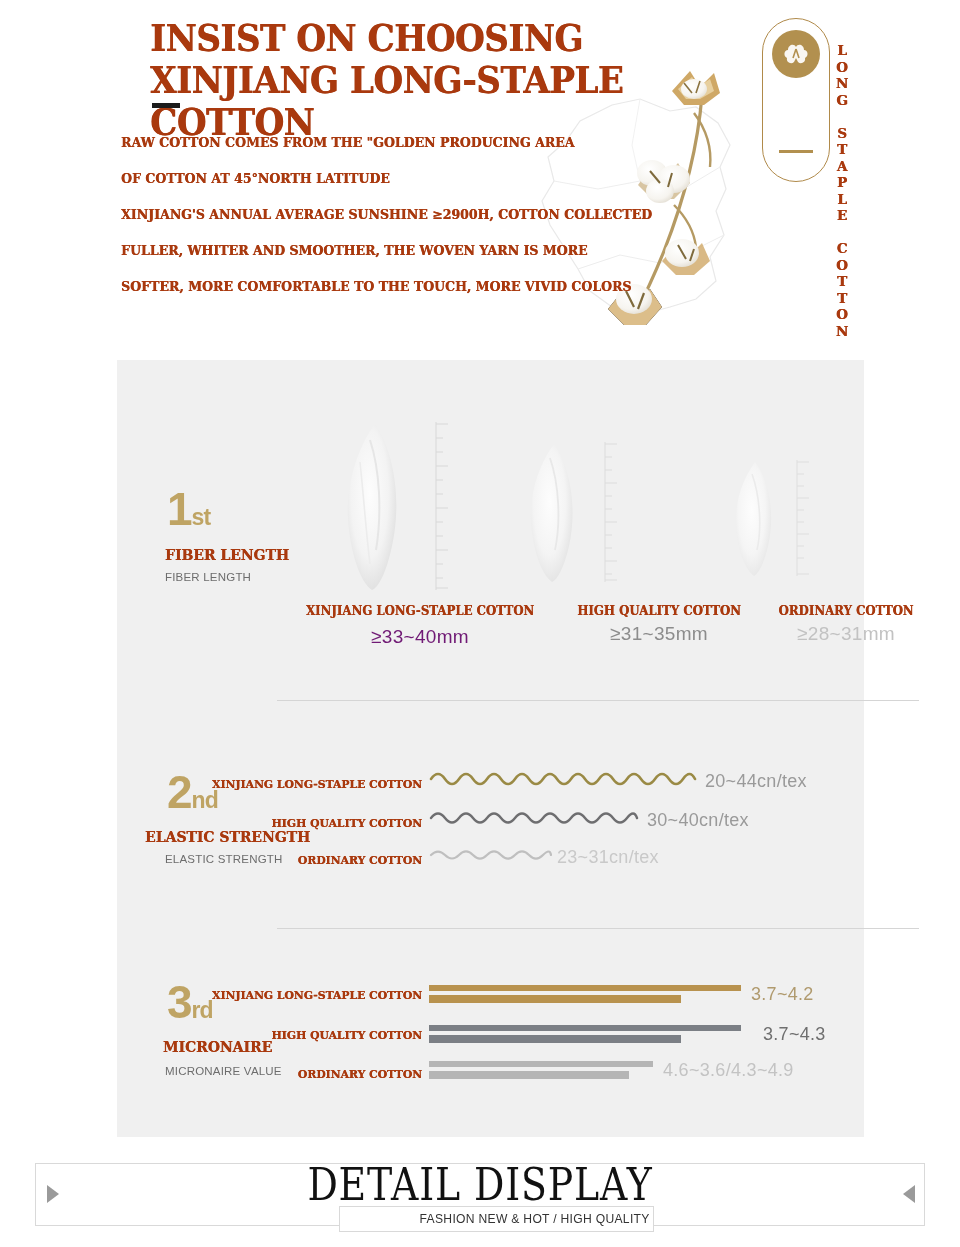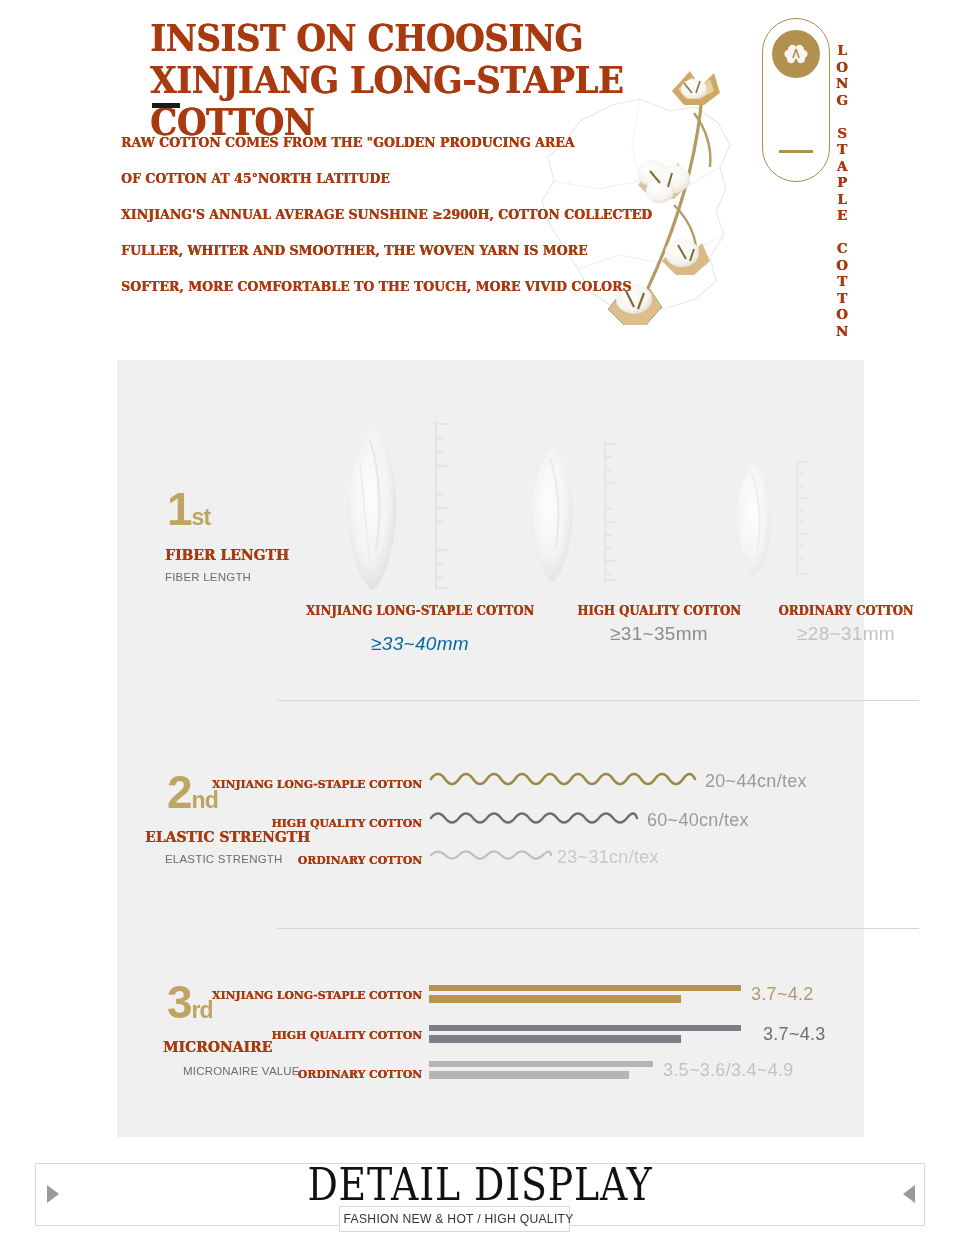--- a/index.html
+++ b/index.html
@@ -140,23 +140,23 @@
     border:1px solid #d9d9d9;background:#fff;box-sizing:border-box;
   }
   .footer-title{
     position:absolute;left:0;top:1160px;width:960px;text-align:center;
     font-family:"DejaVu Serif", serif;font-weight:400;
     font-size:44px;line-height:50px;color:#111;
     letter-spacing:1px;
     transform:scaleX(0.86);
   }
   .footer-subbox{
-    position:absolute;left:339px;top:1206px;width:231px;height:26px;
+    position:absolute;left:339px;top:1206px;width:315px;height:26px;
     border:1px solid #d9d9d9;background:#fff;box-sizing:border-box;
-    display:flex;align-items:center;justify-content:flex-start;
+    display:flex;align-items:center;justify-content:flex-end;
   }
   .footer-sub{
     font-size:12.5px;color:#333;letter-spacing:0.3px;white-space:nowrap;
     transform:scaleX(0.97);
   }
   .arrow{position:absolute;width:0;height:0;}
   .arrow-r{
     left:47px;top:1185px;
     border-top:9px solid transparent;border-bottom:9px solid transparent;
     border-left:12px solid #9a9a9a;
@@ -359,21 +359,21 @@
               <line x1="1" y1="62" x2="8" y2="62"></line>
             <line x1="1" y1="74" x2="13" y2="74"></line>
               <line x1="1" y1="86" x2="8" y2="86"></line>
             <line x1="1" y1="98" x2="8" y2="98"></line>
               <line x1="1" y1="114" x2="13" y2="114"></line>
           </g>
         </svg>
       </div>
 
       <div class="col-head" style="left:128px;top:243px;width:350px;">XINJIANG LONG-STAPLE COTTON</div>
-      <div class="col-val" style="left:128px;top:273px;width:350px;color:#0369a1;font-style:italic;">≥33~40mm</div>
+      <div class="col-val" style="left:128px;top:266px;width:350px;color:#701a75;">≥33~40mm</div>
 
       <div class="col-head" style="left:377px;top:243px;width:330px;">HIGH QUALITY COTTON</div>
       <div class="col-val" style="left:377px;top:263px;width:330px;color:#8c8c8c;">≥31~35mm</div>
 
       <div class="col-head" style="left:568px;top:243px;width:322px;">ORDINARY COTTON</div>
       <div class="col-val" style="left:568px;top:263px;width:322px;color:#c2c2c2;">≥28~31mm</div>
     </div>
 
     <div class="divider" style="top:340px;"></div>
 
@@ -393,60 +393,60 @@
       </div>
       <div class="row-val" style="left:588px;top:411px;color:#9a9a9a;">20~44cn/tex</div>
 
       <div class="row-label" style="left:0px;top:456px;width:305px;">HIGH QUALITY COTTON</div>
       <div class="wave" style="left:312px;top:446px;">
         <svg width="210" height="24" viewBox="0 0 210 24">
           <path d="M2 12 Q9 3 16 12 T30 12 T44 12 T58 12 T72 12 T86 12 T100 12 T114 12
                    T128 12 T142 12 T156 12 T170 12 T184 12 T198 12 T208 12" stroke="#6E6E70" stroke-width="2.4" fill="none" stroke-linecap="round"></path>
         </svg>
       </div>
-      <div class="row-val" style="left:530px;top:450px;color:#9a9a9a;">60~40cn/tex</div>
+      <div class="row-val" style="left:530px;top:450px;color:#9a9a9a;">30~40cn/tex</div>
 
       <div class="row-label" style="left:0px;top:493px;width:305px;">ORDINARY COTTON</div>
       <div class="wave" style="left:312px;top:484px;">
         <svg width="124" height="22" viewBox="0 0 124 22">
           <path d="M2 11 Q9 4 16 11 T30 11 T44 11 T58 11 T72 11 T86 11 T100 11 T114 11 T122 11" stroke="#BFBFBF" stroke-width="2.2" fill="none" stroke-linecap="round"></path>
         </svg>
       </div>
       <div class="row-val" style="left:440px;top:487px;color:#c9c9c9;">23~31cn/tex</div>
     </div>
 
     <div class="divider" style="top:568px;"></div>
 
     <div>
       <div class="sec-num" style="left:50px;top:615px;">
         <span class="big">3</span><span class="ord">rd</span>
       </div>
       <div class="sec-title" style="left:46px;top:678px;">MICRONAIRE</div>
-      <div class="sec-sub" style="left:66px;top:705px;">MICRONAIRE VALUE</div>
+      <div class="sec-sub" style="left:48px;top:705px;">MICRONAIRE VALUE</div>
 
       <div class="row-label" style="left:0px;top:628px;width:305px;">XINJIANG LONG-STAPLE COTTON</div>
       <div class="bars" style="left:312px;top:624px;width:330px;height:22px;">
         <div class="bar" style="left:0;top:1px;width:312px;height:6px;background:#B8924E;"></div>
         <div class="bar" style="left:0;top:11px;width:252px;height:8px;background:#B8924E;"></div>
       </div>
       <div class="row-val" style="left:634px;top:624px;color:#b09a6e;">3.7~4.2</div>
 
       <div class="row-label" style="left:0px;top:668px;width:305px;">HIGH QUALITY COTTON</div>
       <div class="bars" style="left:312px;top:664px;width:330px;height:22px;">
         <div class="bar" style="left:0;top:1px;width:312px;height:6px;background:#7B7F85;"></div>
         <div class="bar" style="left:0;top:11px;width:252px;height:8px;background:#7B7F85;"></div>
       </div>
       <div class="row-val" style="left:634px;top:664px;color:#6f6f6f;margin-left:12px;">3.7~4.3</div>
 
       <div class="row-label" style="left:0px;top:707px;width:305px;">ORDINARY COTTON</div>
       <div class="bars" style="left:312px;top:700px;width:330px;height:22px;">
         <div class="bar" style="left:0;top:1px;width:224px;height:6px;background:#B5B5B5;"></div>
         <div class="bar" style="left:0;top:11px;width:200px;height:8px;background:#B5B5B5;"></div>
       </div>
-      <div class="row-val" style="left:546px;top:700px;color:#c3c3c3;">3.5~3.6/3.4~4.9</div>
+      <div class="row-val" style="left:546px;top:700px;color:#c3c3c3;">4.6~3.6/4.3~4.9</div>
     </div>
   </div>
 
   <div class="footer"></div>
   <div class="footer-title">DETAIL DISPLAY</div>
   <div class="footer-subbox">
     <span class="footer-sub">FASHION NEW &amp; HOT / HIGH QUALITY</span>
   </div>
   <div class="arrow arrow-r"></div>
   <div class="arrow arrow-l"></div>

